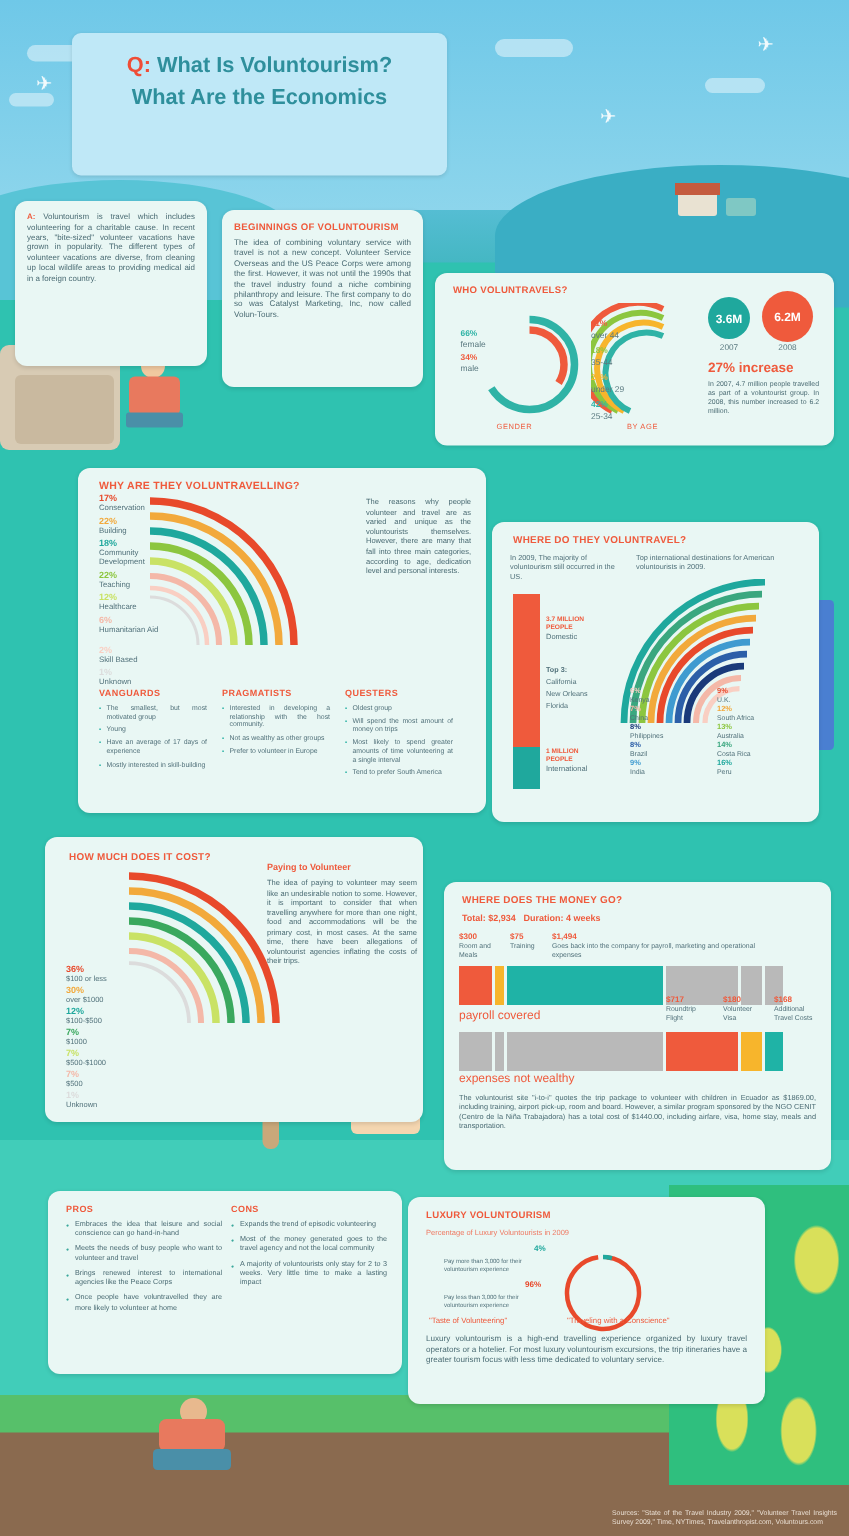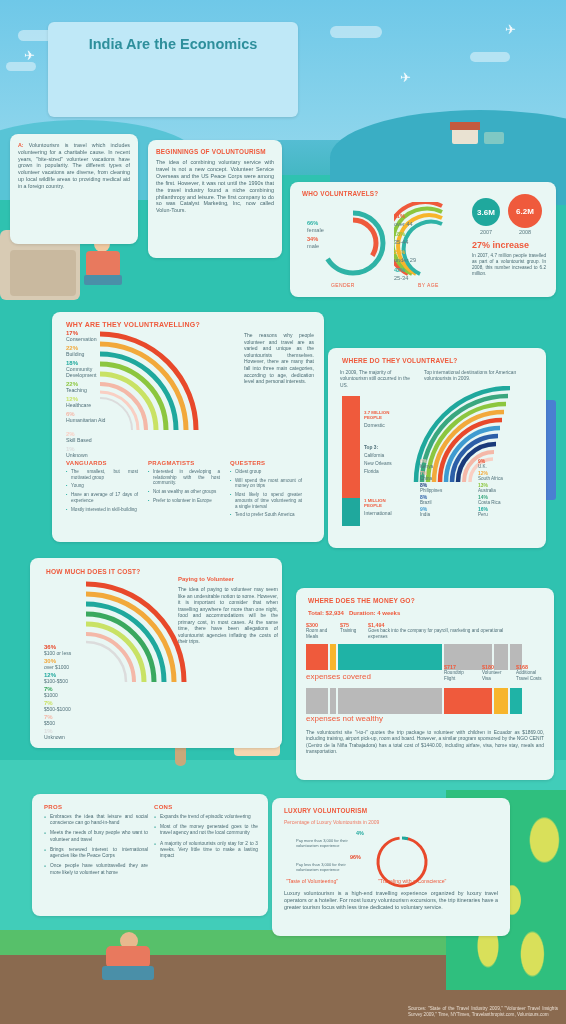--- a/index.html
+++ b/index.html
@@ -193,21 +193,22 @@
   </div>
 
   <div class="fig" style="left:100px;top:930px;">
     <div class="sk" style="left:20px;top:2px;width:18px;height:18px;background:#e8b98e;"></div>
     <div style="position:absolute;left:6px;top:16px;width:44px;height:22px;background:#e8795e;border-radius:5px;"></div>
     <div style="position:absolute;left:2px;top:36px;width:52px;height:14px;background:#4a8fa8;border-radius:3px;"></div>
   </div>
 
   <div class="card" id="title-card">
     <div class="t">
-      <div>India Are the Economics</div>
+      <div><span class="q">Q:</span><span> What Is Voluntourism?</span></div>
+      <div>What Are the Economics</div>
     </div>
   </div>
 
   <div class="card" id="def-card">
     <p class="body-txt"><span class="aq">A:</span><span> Voluntourism is travel which includes volunteering for a charitable cause. In recent years, "bite-sized" volunteer vacations have grown in popularity. The different types of volunteer vacations are diverse, from cleaning up local wildlife areas to providing medical aid in a foreign country.</span></p>
   </div>
 
   <div class="card" id="beg-card">
     <h3 class="h">BEGINNINGS OF VOLUNTOURISM</h3>
     <p class="body-txt">The idea of combining voluntary service with travel is not a new concept. Volunteer Service Overseas and the US Peace Corps were among the first. However, it was not until the 1990s that the travel industry found a niche combining philanthropy and leisure. The first company to do so was Catalyst Marketing, Inc, now called Volun-Tours.</p>
@@ -460,21 +461,21 @@
       </div>
     <div class="segtag" style="left:44px;top:34px;"><b>$75</b><span>Training</span></div>
     <div class="segtag" style="left:72px;top:34px;width:150px;"><b>$1,494</b><span>Goes back into the company for payroll, marketing and operational expenses</span></div>
 
     <div class="seg" style="left:10px;top:56px;width:22px;background:#ef5a3c;"></div>
     <div class="seg" style="left:34px;top:56px;width:6px;background:#f7b52c;"></div>
     <div class="seg" style="left:42px;top:56px;width:104px;background:#1fb3a6;"></div>
     <div class="seg" style="left:148px;top:56px;width:48px;background:#b9b9b9;"></div>
     <div class="seg" style="left:198px;top:56px;width:14px;background:#b9b9b9;"></div>
     <div class="seg" style="left:214px;top:56px;width:12px;background:#b9b9b9;"></div>
-    <div class="covered" style="left:10px;top:84px;">expenses covered</div>
+    <div class="covered" style="left:10px;top:84px;">payroll covered</div>
 
     <div class="seg" style="left:10px;top:100px;width:22px;background:#b9b9b9;"></div>
     <div class="seg" style="left:34px;top:100px;width:6px;background:#b9b9b9;"></div>
     <div class="seg" style="left:42px;top:100px;width:104px;background:#b9b9b9;"></div>
     <div class="seg" style="left:148px;top:100px;width:48px;background:#ef5a3c;"></div>
     <div class="seg" style="left:198px;top:100px;width:14px;background:#f7b52c;"></div>
     <div class="seg" style="left:214px;top:100px;width:12px;background:#1fb3a6;"></div>
     <div class="segtag" style="left:148px;top:76px;">
         <b>$717</b>
         <span style="width:26px;display:block;">Roundtrip Flight</span>

